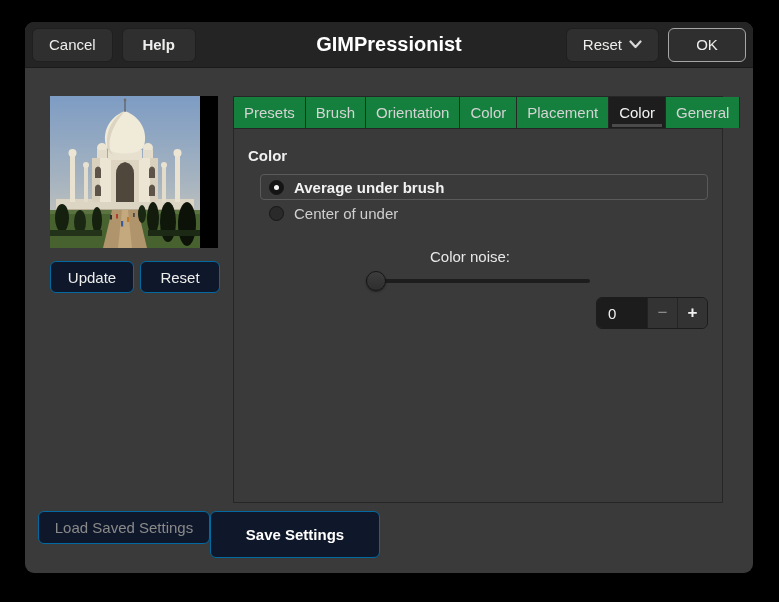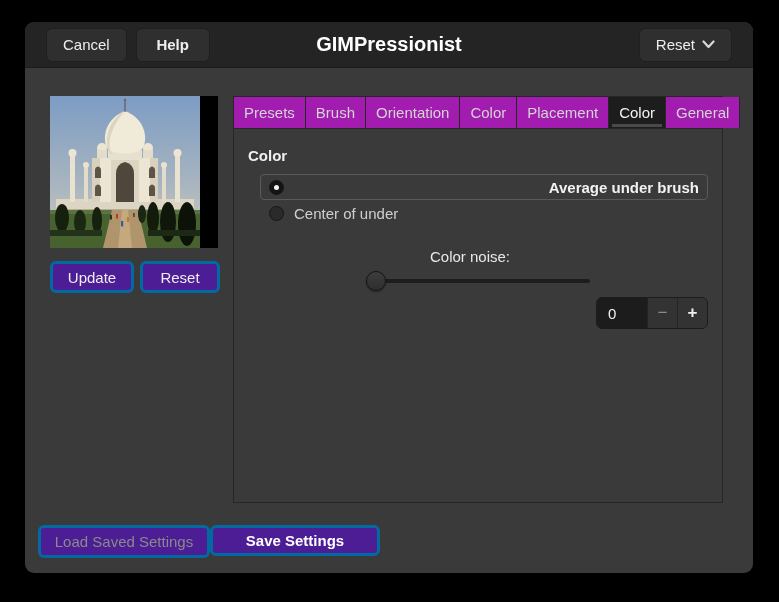--- a/index.html
+++ b/index.html
@@ -18,21 +18,21 @@
     border-radius:9px;
     overflow:hidden;
   }
   
   .headerbar{
     position:relative;
     height:46px;
     background:#242424;
     border-bottom:1px solid #1b1b1b;
     display:flex;align-items:center;
-    padding:0 21px;
+    padding:0 7px;
     box-sizing:border-box;
   }
   .hbtn{
     height:34px;
     background:#2f2f2f;
     border:1px solid #1f1f1f;
     border-radius:6px;
     color:#eeeeec;
     font-family:inherit;
     font-size:15px;
@@ -58,22 +58,22 @@
     position:absolute;left:25px;top:28px;
     width:168px;height:152px;
     background:#000;
   }
   .preview-frame svg{display:block;}
   .preview-actions{
     position:absolute;left:25px;top:193px;
     display:flex;gap:6px;
   }
   .btn{
-    background:#4c1d95;
-    border:3px solid #0369a1;
+    background:#0f172a;
+    border:1px solid #0369a1;
     border-radius:6px;
     color:#eeeeec;
     font-family:inherit;font-size:15px;
     display:flex;align-items:center;justify-content:center;
     cursor:default;
     box-sizing:border-box;
   }
   .btn.update{width:84px;height:32px;}
   .btn.preset{width:80px;height:32px;}
   
@@ -86,21 +86,21 @@
   }
   .tabstrip{
     display:flex;height:31px;
     background:#2c2c2c;
     border-bottom:1px solid #262626;
   }
   .tab{
     padding:0 10px;
     display:flex;align-items:center;
     font-size:15px;color:#d4d4d4;
-    background:#a21caf;
+    background:#15803d;
     border-right:1px solid #272727;
     position:relative;
     white-space:nowrap;
     cursor:default;
   }
   .tab.active{background:#1d1d1d;color:#f4f4f4;}
   .tab.active::after{
     content:"";position:absolute;left:3px;right:3px;bottom:1px;height:3px;
     background:#4a4a4a;
   }
@@ -110,21 +110,21 @@
     margin:6px 0 10px 0;
   }
   .radio-row{
     display:flex;align-items:center;gap:10px;
     margin-left:12px;
     padding:3px 8px;
     border:1px solid transparent;
     border-radius:4px;
     min-height:18px;
   }
-  .radio-row.focused{border-color:#5a5a5a;justify-content:space-between;}
+  .radio-row.focused{border-color:#5a5a5a;}
   .radio{
     width:15px;height:15px;border-radius:50%;
     background:#2a2a2a;border:1px solid #161616;
     position:relative;flex:none;box-sizing:border-box;
   }
   .radio.checked{background:#141414;}
   .radio.checked::after{
     content:"";position:absolute;left:4px;top:4px;width:5px;height:5px;
     border-radius:50%;background:#f5f5f5;
   }
@@ -162,39 +162,40 @@
     background:#333333;font-size:17px;cursor:default;user-select:none;
   }
   .spin-btn.minus{border-left:1px solid #222;color:#8f8f8f;}
   .spin-btn.plus{border-left:1px solid #242424;color:#f0f0f0;font-weight:700;}
   
   .footer{
     position:absolute;left:13px;bottom:15px;
     display:flex;
   }
   .btn.load{width:172px;height:33px;color:#8a8a8a;}
-  .btn.save{width:170px;height:31px;color:#ffffff;font-weight:600;}
+  .btn.save{width:170px;height:47px;color:#ffffff;font-weight:600;}
 </style>
 </head>
 <body>
 
 <div class="stage">
   <div class="dialog">
 
     <div class="headerbar">
       <button class="hbtn cancel">Cancel</button>
       <button class="hbtn help">Help</button>
       <div class="hb-title">GIMPressionist</div>
       <div class="hb-right">
         <button class="hbtn resetmenu">
           <span>Reset</span>
           <svg class="chevron" width="13" height="9" viewBox="0 0 13 9">
             <polyline points="1.5,1.5 6.5,7 11.5,1.5" fill="none" stroke="#d8d8d8" stroke-width="2.2" stroke-linecap="round" stroke-linejoin="round"></polyline>
           </svg>
         </button>
+        <button class="hbtn ok">OK</button>
       </div>
     </div>
 
     <div class="body">
 
       <div class="preview-frame">
         <svg width="150" height="152" viewBox="0 0 150 152">
           <defs>
             <linearGradient id="sky" x1="0" y1="0" x2="0" y2="1">
               <stop offset="0" stop-color="#7d9cc4"></stop>

